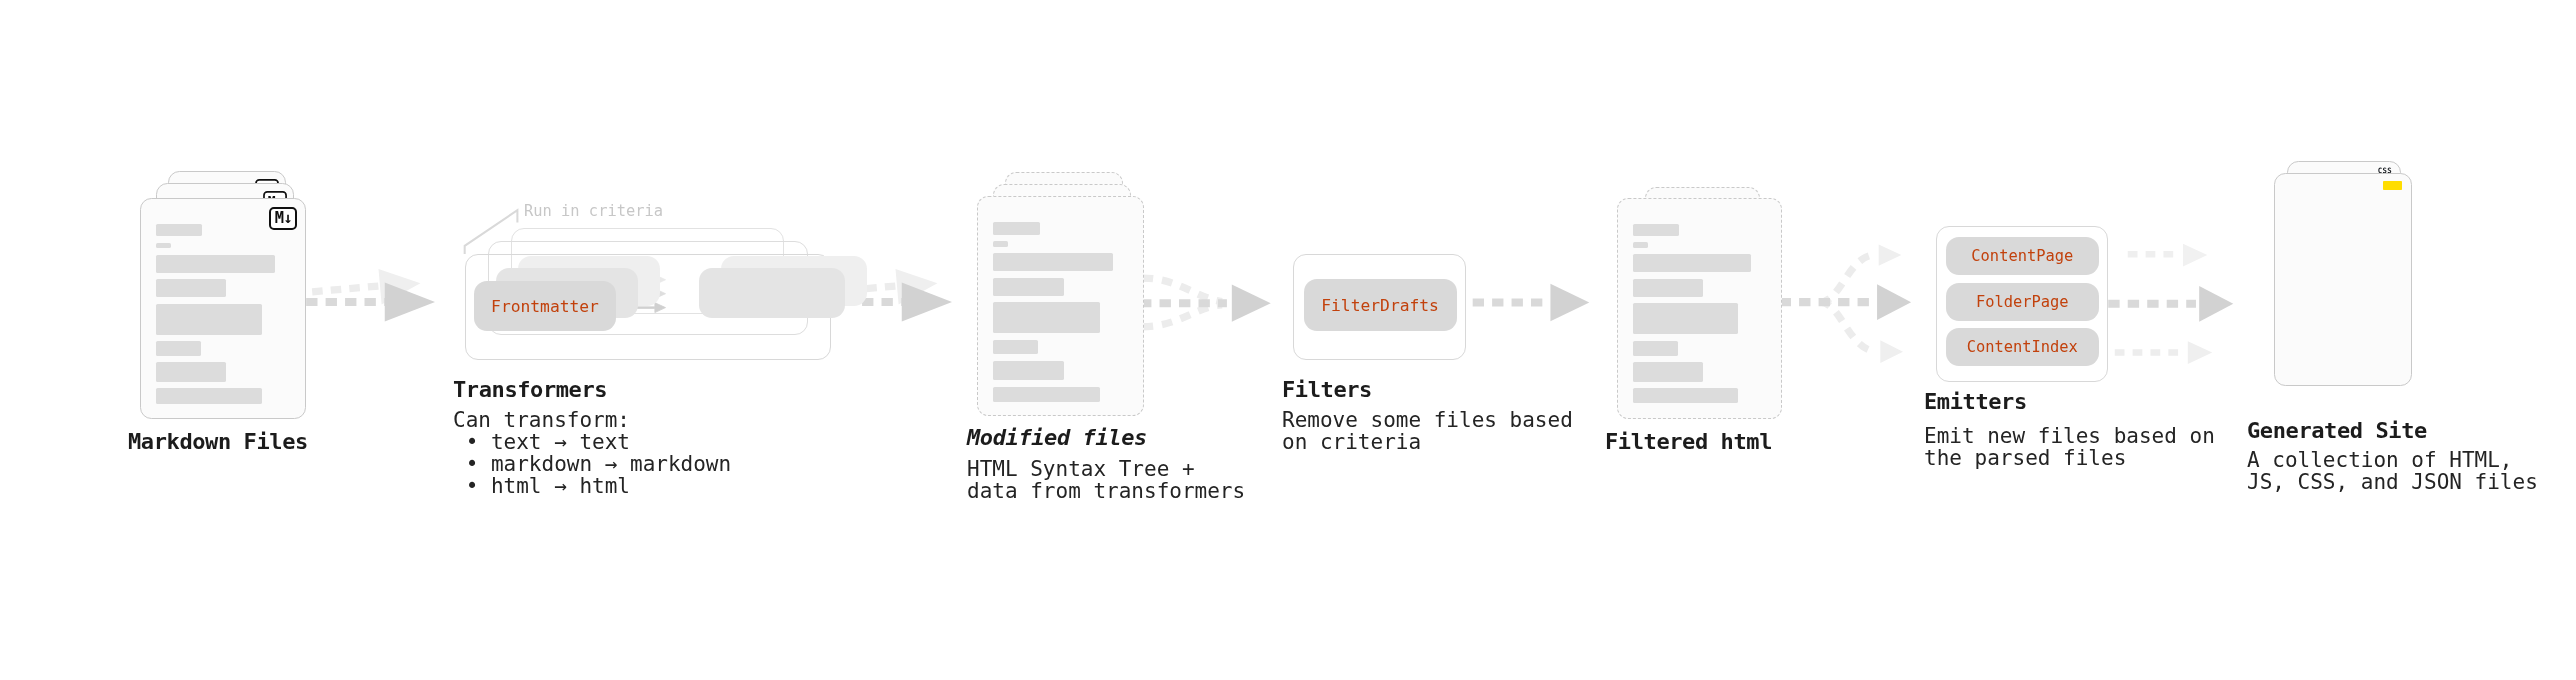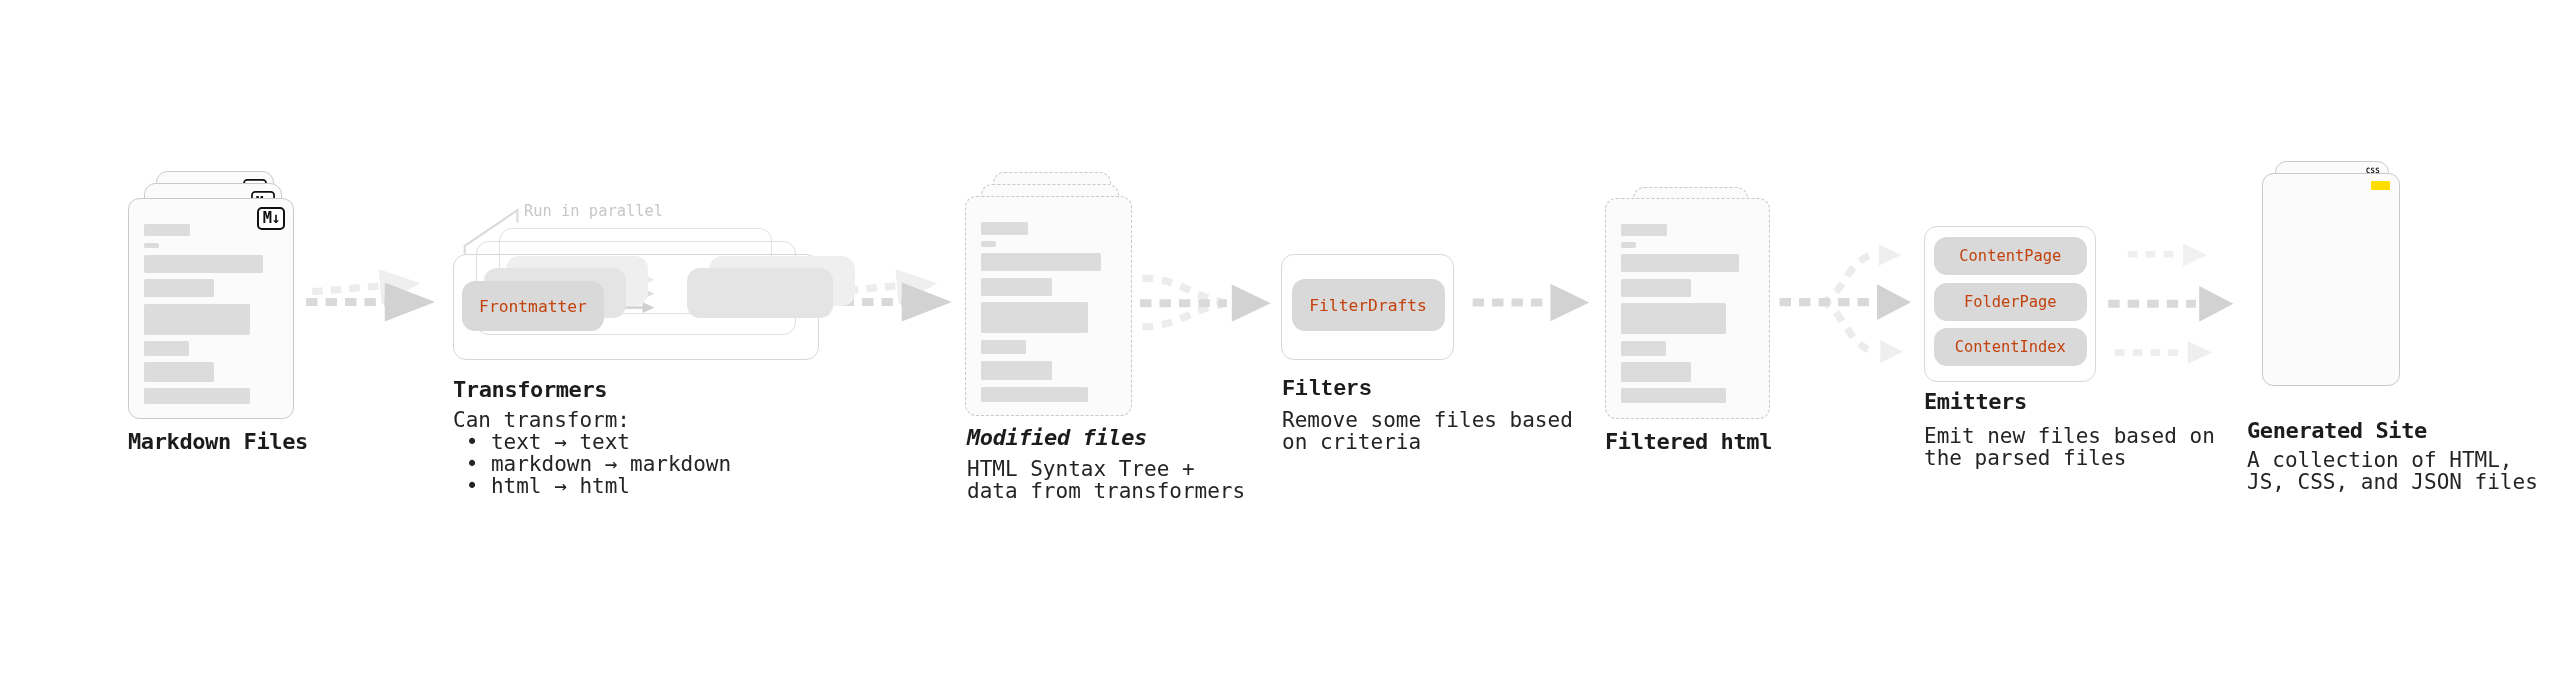--- a/index.html
+++ b/index.html
@@ -18,21 +18,21 @@
     --arrow-light-head:#efefef;
     --annot:#c7c7c7;
   }
   *{margin:0;padding:0;box-sizing:border-box;}
   html,body{background:#ffffff;}
   body{
     width:2576px;height:681px;position:relative;overflow:hidden;
     font-family:"DejaVu Sans Mono","Liberation Mono",monospace;
     color:var(--ink);
   }
-  .abs{position:absolute;}
+  .abs{position:absolute;margin-left:12px;}
   
   .doc{
     position:absolute;background:var(--doc-bg);
     border:1.6px solid var(--doc-border);border-radius:11.4px;
   }
   .doc.dashed{border-style:dashed;}
   .doc-bars{padding:25px 0 0 15.4px;display:flex;flex-direction:column;gap:6.5px;}
   .sbar{background:var(--bar);border-radius:1.6px;}
   
   .md-badge{
@@ -100,21 +100,21 @@
     <line x1="12" y1="36" x2="96" y2="36" stroke="var(--arrow-light)" stroke-width="9" stroke-dasharray="13 10"></line>
     <polygon points="96,15 146,37 96,59" fill="var(--arrow-light-head)"></polygon>
   </g>
   <line x1="5" y1="58" x2="102" y2="58" stroke="var(--arrow-main)" stroke-width="10" stroke-dasharray="14 10"></line>
   <polygon points="102,34 164,58 102,82" fill="var(--arrow-head)"></polygon>
 </svg>
 
 <svg style="left:459px;top:202px;" width="73" height="57" viewBox="0 0 90 70">
   <polyline points="7,64 7,54 72,10 72,25" fill="none" stroke="#d9d9d9" stroke-width="2.5"></polyline>
 </svg>
-<div class="annot" style="left:524px;top:202px;">Run in parallel</div>
+<div class="annot" style="left:524px;top:202px;">Run in criteria</div>
 
 <div class="abs" style="left:453px;top:228px;width:366px;height:134px;">
   <div class="obox" style="left:46px;top:0;width:273px;height:86px;border-color:#e2e2e2;z-index:1;"></div>
   <div class="obox" style="left:23px;top:13px;width:320px;height:94px;border-color:#dddddd;z-index:1;"></div>
   <div class="obox" style="left:0;top:26px;width:366px;height:106px;z-index:2;"></div>
 
   <div class="pill g1" style="left:53px;top:28px;width:142px;height:50px;"></div>
   <div class="pill g2" style="left:31px;top:40px;width:142px;height:50px;"></div>
   <div class="pill" style="left:9px;top:53px;width:142px;height:50px;">Frontmatter</div>
 
@@ -175,21 +175,21 @@
   <path d="M 8,12 C 52,12 72,36 106,41" fill="none" stroke="var(--arrow-light)" stroke-width="9" stroke-dasharray="13 11"></path>
   <path d="M 8,72 C 52,72 72,48 106,45" fill="none" stroke="var(--arrow-light)" stroke-width="9" stroke-dasharray="13 11"></path>
   <line x1="5" y1="43" x2="112" y2="43" stroke="var(--arrow-main)" stroke-width="10" stroke-dasharray="14 10"></line>
   <polygon points="118,20 166,43 118,66" fill="var(--arrow-head)"></polygon>
 </svg>
 
 <div class="abs" style="left:1281px;top:254px;width:162px;height:106px;">
   <div class="obox" style="left:0;top:0;width:173px;height:106px;"></div>
   <div class="pill" style="left:10.6px;top:25px;width:153px;height:52px;">FilterDrafts</div>
 </div>
-<div class="sec-title" style="left:1282px;top:377px;font-family:Liberation Mono, monospace;">Filters</div>
+<div class="sec-title" style="left:1282px;top:377px;">Filters</div>
 <div class="sec-desc" style="left:1282px;top:409px;">Remove some files based
 on criteria</div>
 
 <svg style="left:1469px;top:262px;" width="124" height="81" viewBox="0 0 152 100">
   <line x1="4" y1="50" x2="100" y2="50" stroke="var(--arrow-main)" stroke-width="10" stroke-dasharray="14 10"></line>
   <polygon points="100,27 148,50 100,73" fill="var(--arrow-head)"></polygon>
 </svg>
 
 <div class="abs" style="left:1605px;top:187px;width:195px;height:276px;">
   <div class="doc dashed" style="left:28.4px;top:0;width:115px;height:211px;z-index:1;"></div>

